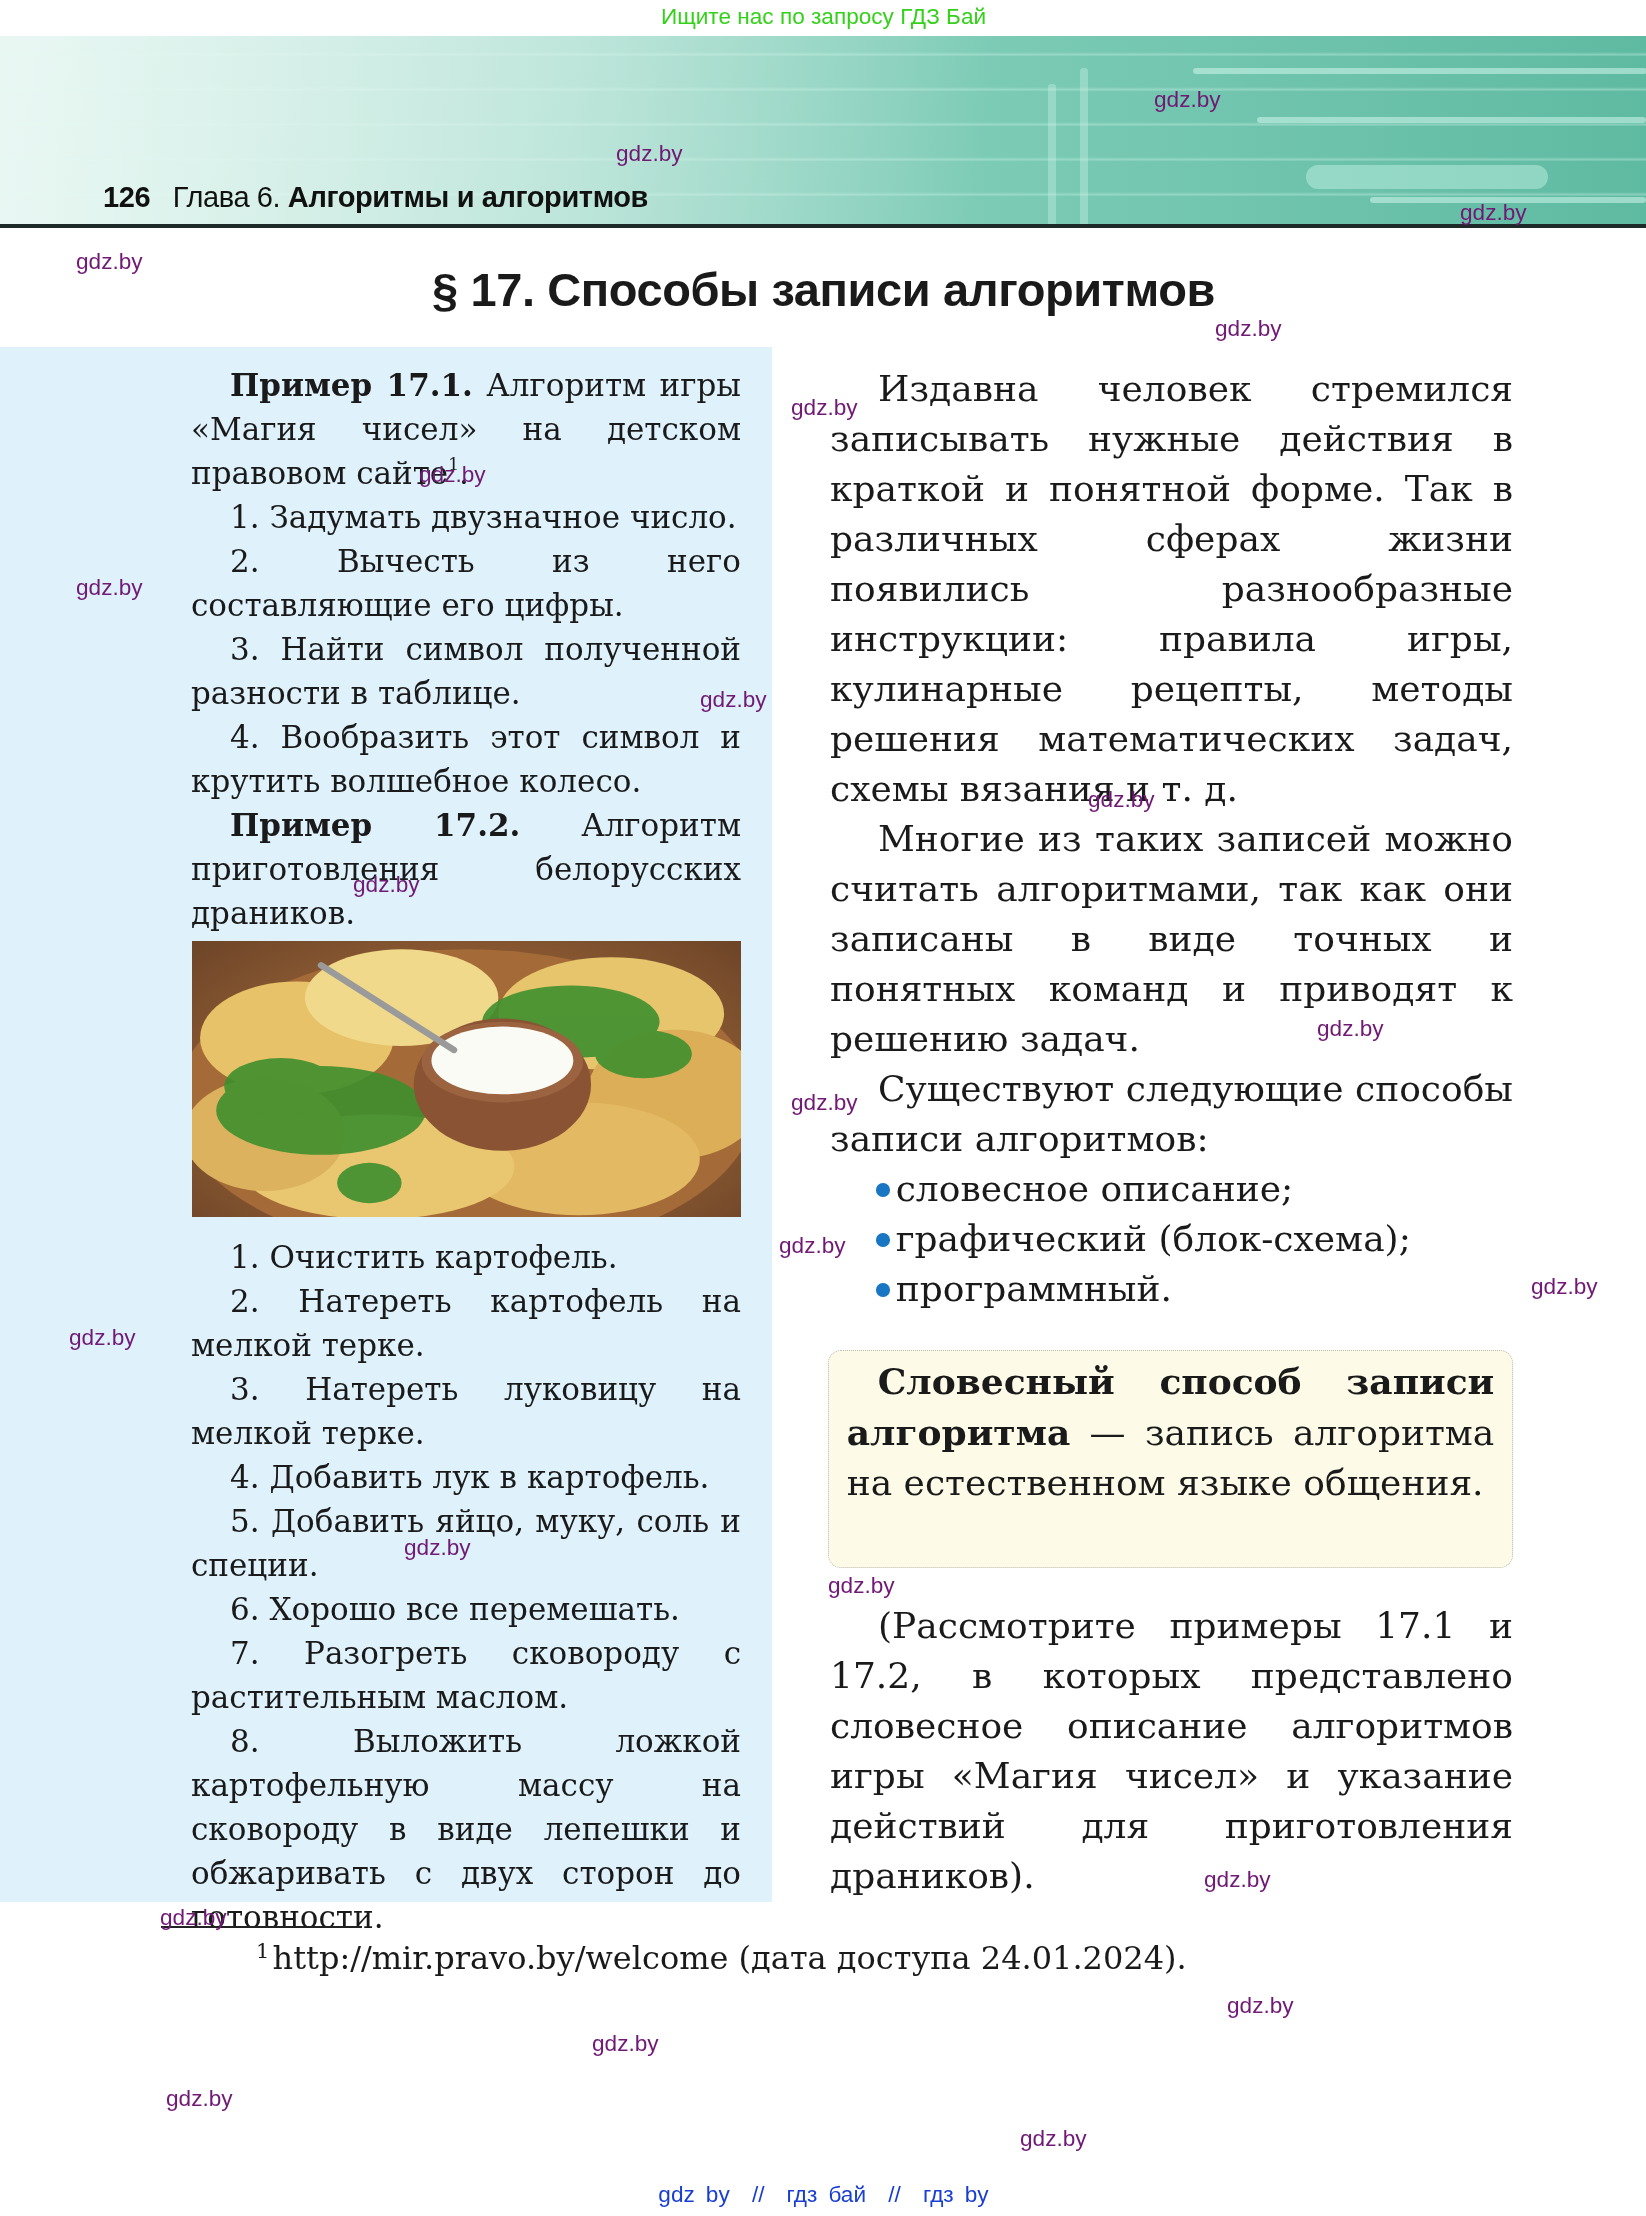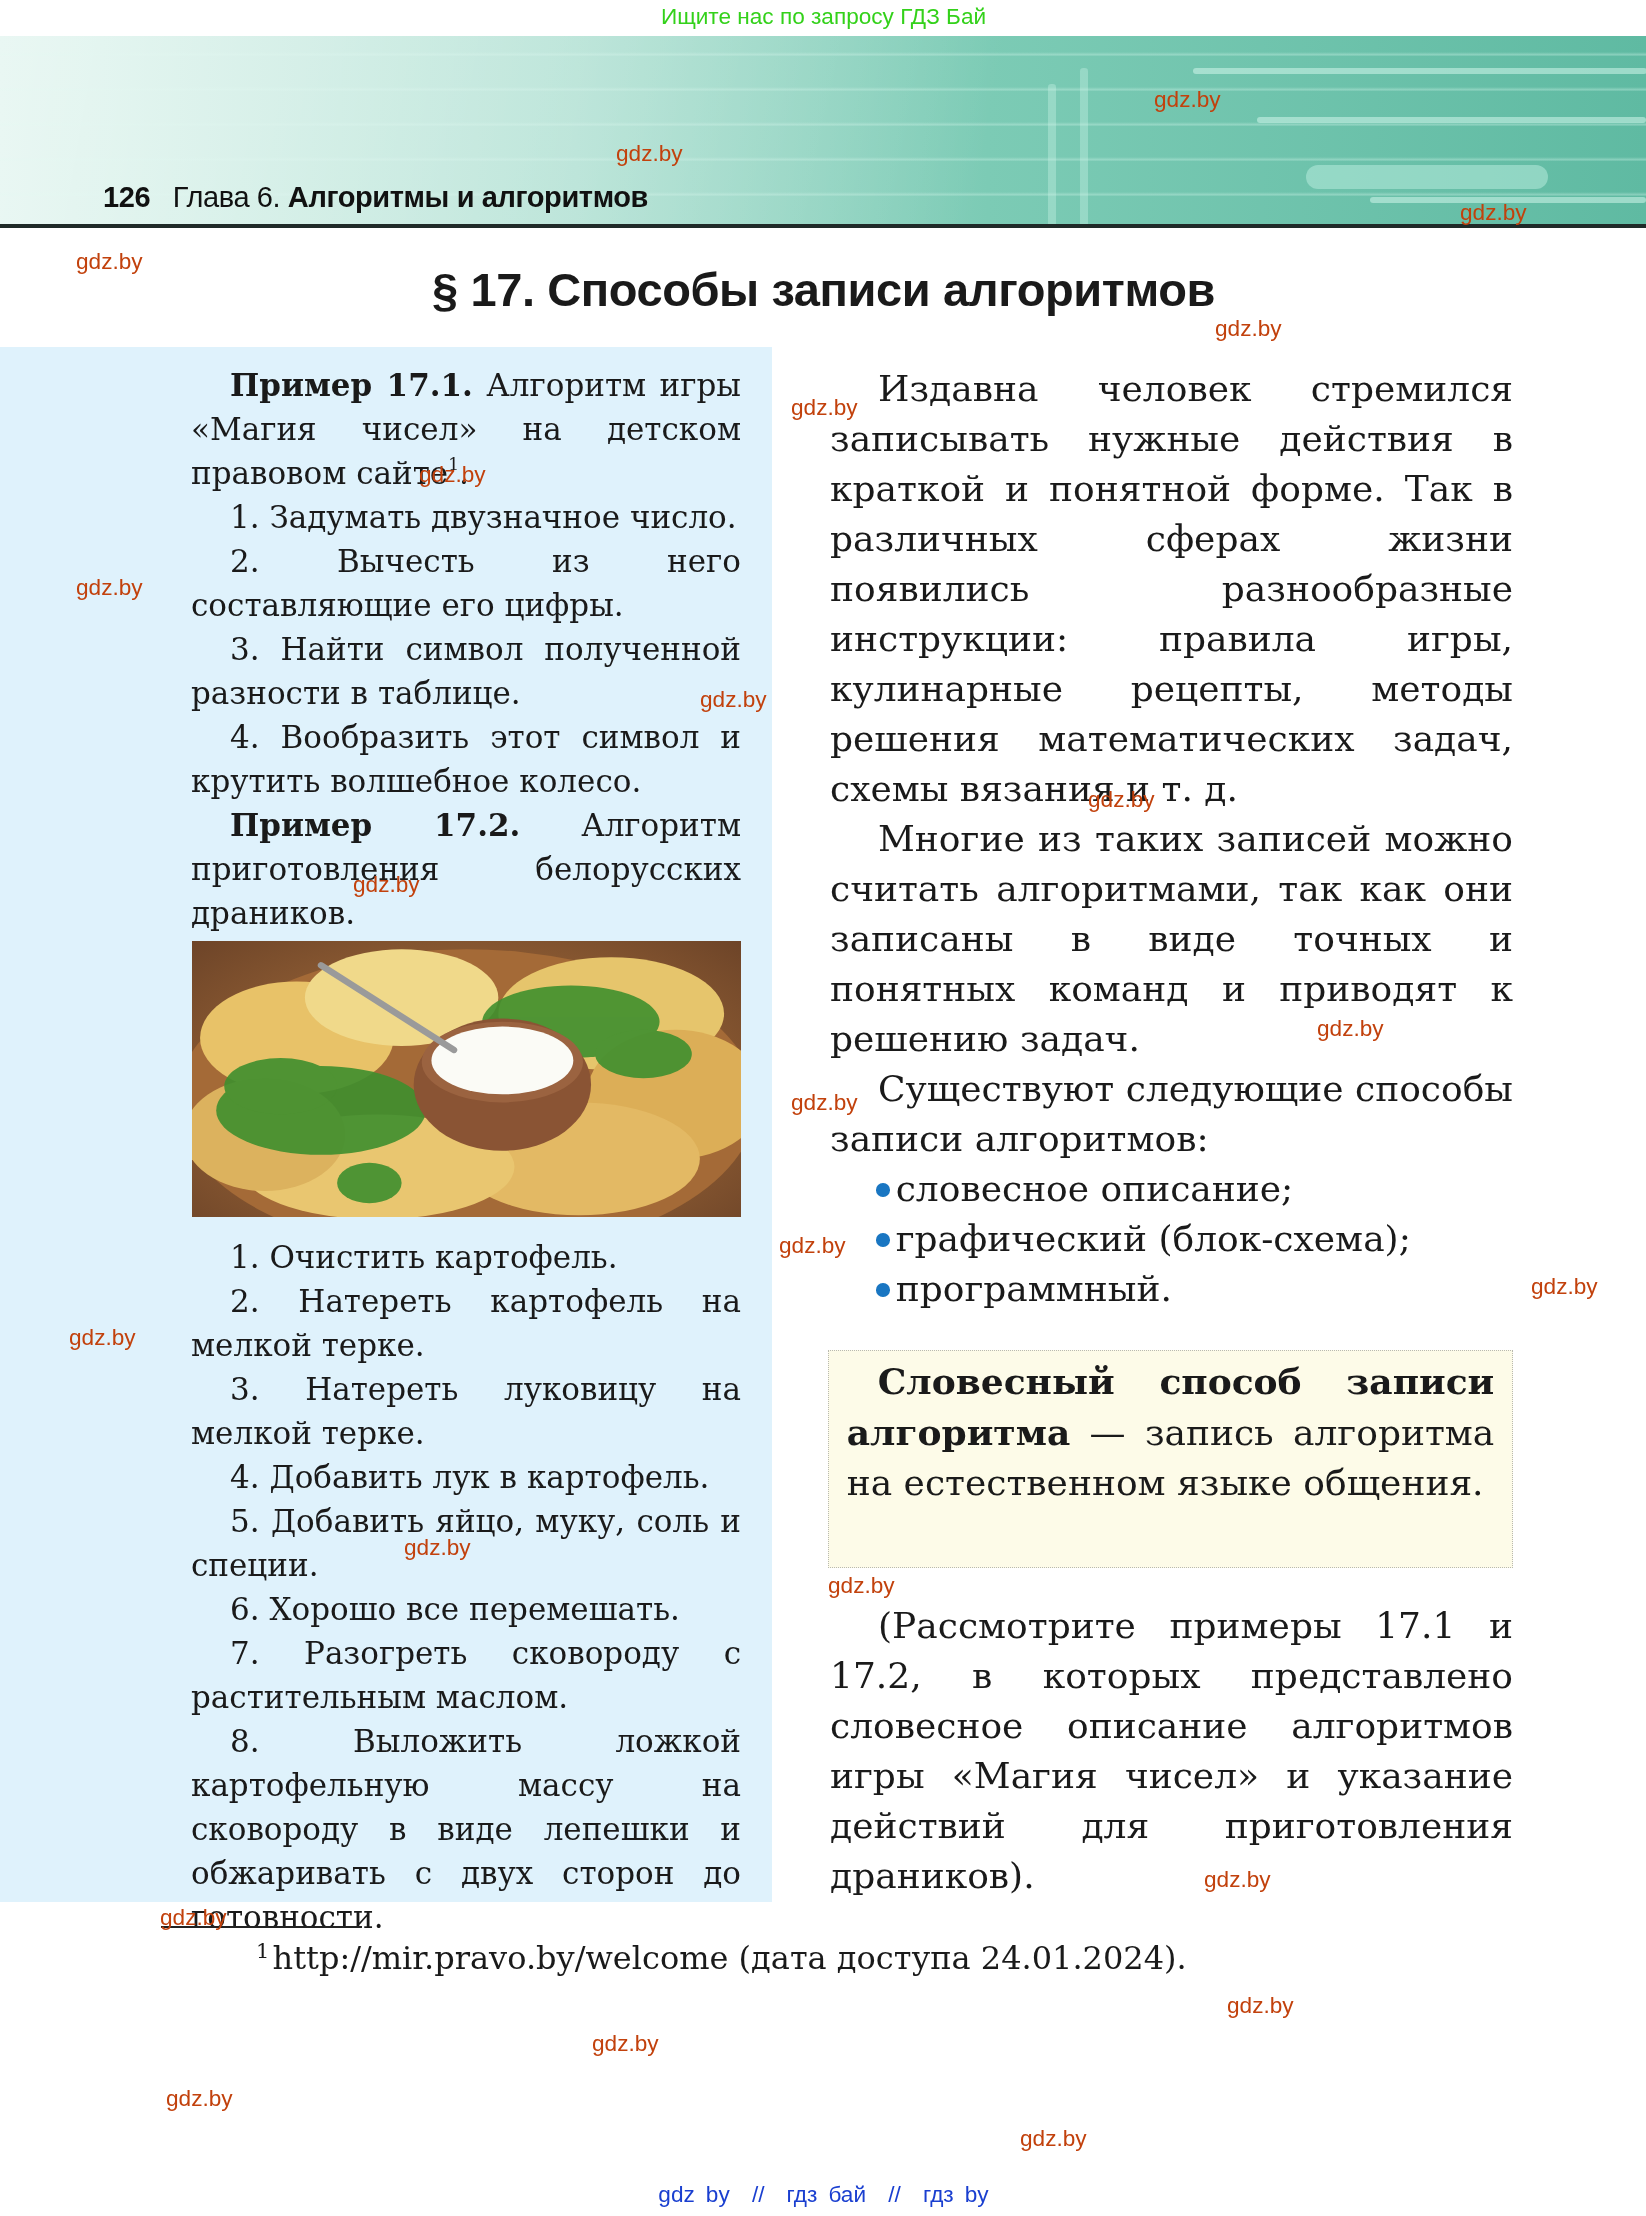--- a/index.html
+++ b/index.html
@@ -64,32 +64,32 @@
   }
   .bullets { list-style: none; padding: 0; margin: 0; }
   .bullets li { position: relative; padding-left: 48px; }
   .bullets .dot {
     position: absolute; left: 46px; top: 19.3px; width: 13.7px; height: 13.7px; border-radius: 50%;
     background: #1976c2;
   }
   .bullets .btext { margin-left: 17.7px; }
   .def-box {
     position: absolute; left: 828px; top: 1350px; width: 685px; height: 218px;
-    background: #fdfbe8; border: 1.6px dotted #b9b9b0; border-radius: 0; box-sizing: border-box;
+    background: #fdfbe8; border: 1.6px dotted #b9b9b0; border-radius: 13px; box-sizing: border-box;
     padding: 4.8px 17.7px 0 17.7px;
     font-size: 36px; line-height: 50px; text-align: justify;
   }
   .def-box p { margin: 0; }
   .foot-rule { position: absolute; left: 161px; top: 1926px; width: 201px; height: 1.6px; background: #222; }
   .footnote {
     position: absolute; left: 256px; top: 1938px; font-size: 32px; line-height: 40px; white-space: nowrap;
   }
   .footnote sup { font-size: 21px; vertical-align: 11.3px; margin-right: 3.2px; }
   .wm {
-    position: absolute; font-family: "Liberation Sans", sans-serif; font-size: 22.6px; color: #c2410c;
+    position: absolute; font-family: "Liberation Sans", sans-serif; font-size: 22.6px; color: #701a75;
     white-space: nowrap; line-height: 1;
   }
   .bottom-links {
     position: absolute; left: 0; width: 1647px; top: 2182px; text-align: center;
     font-family: "Liberation Sans", sans-serif; font-size: 22.6px; color: #1a3fd0; word-spacing: 4.8px;
   }
 </style>
 </head>
 <body>
 

